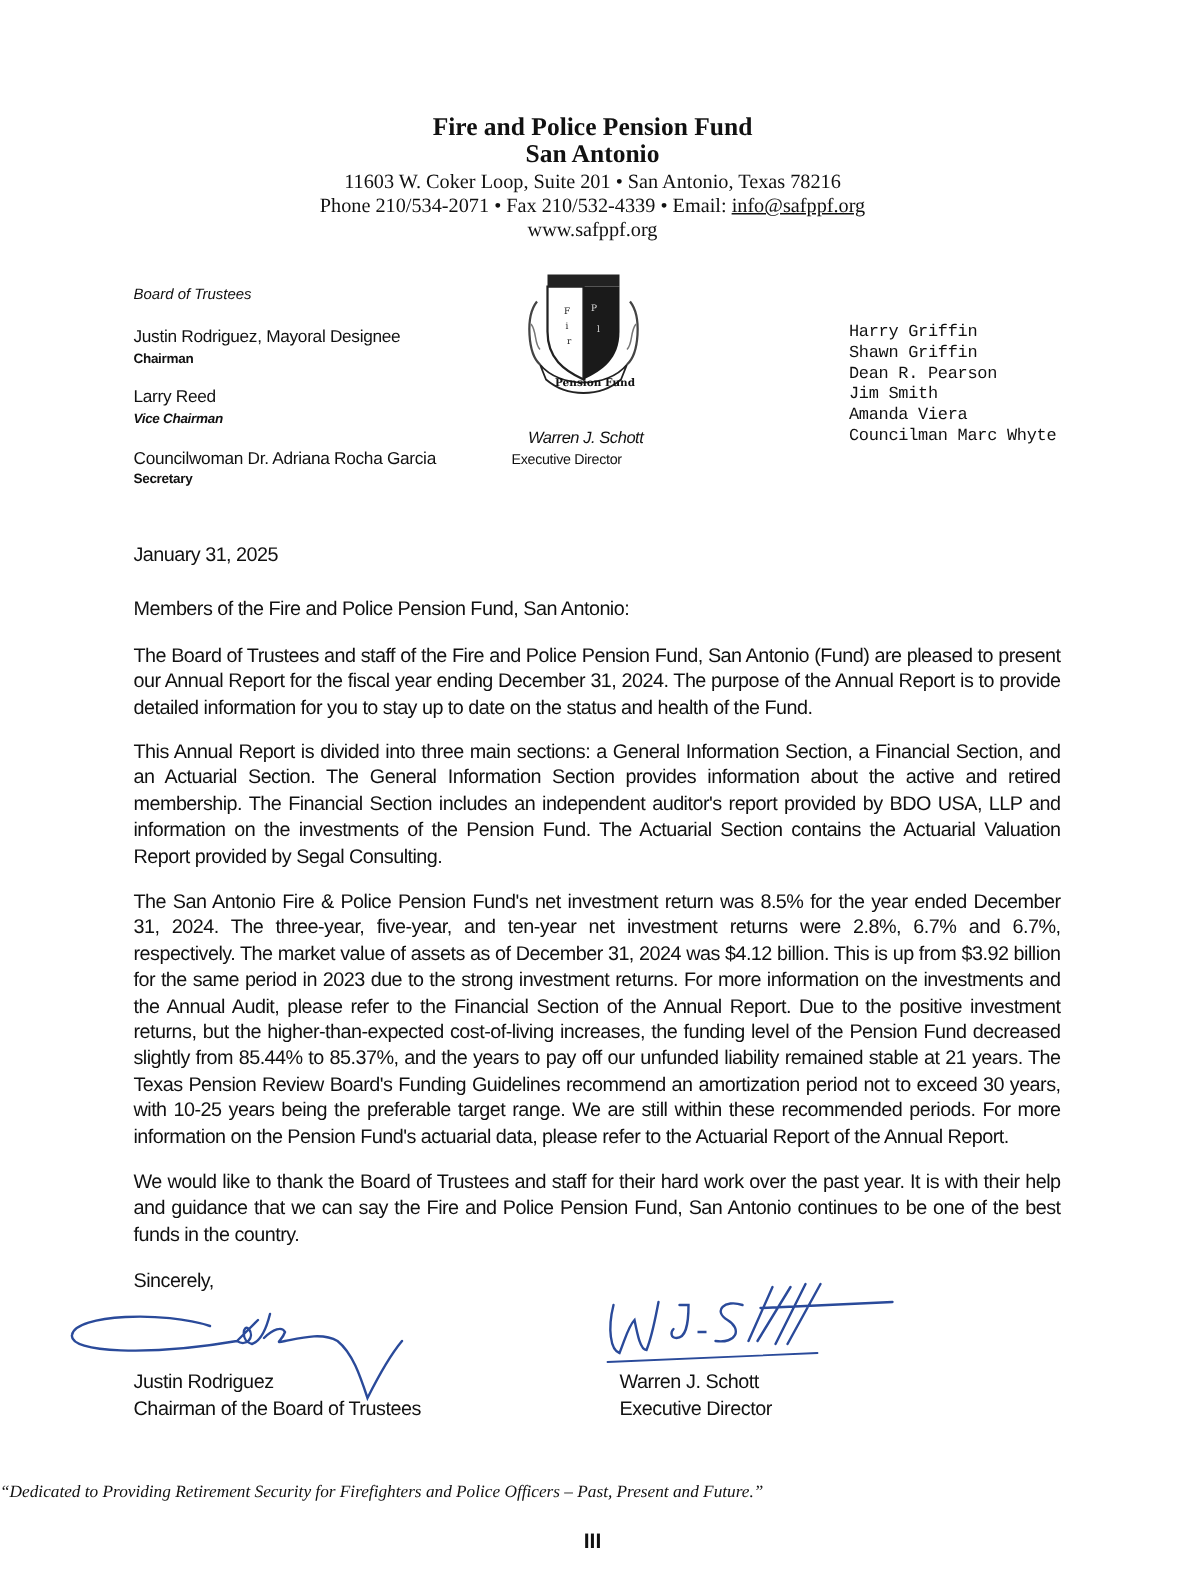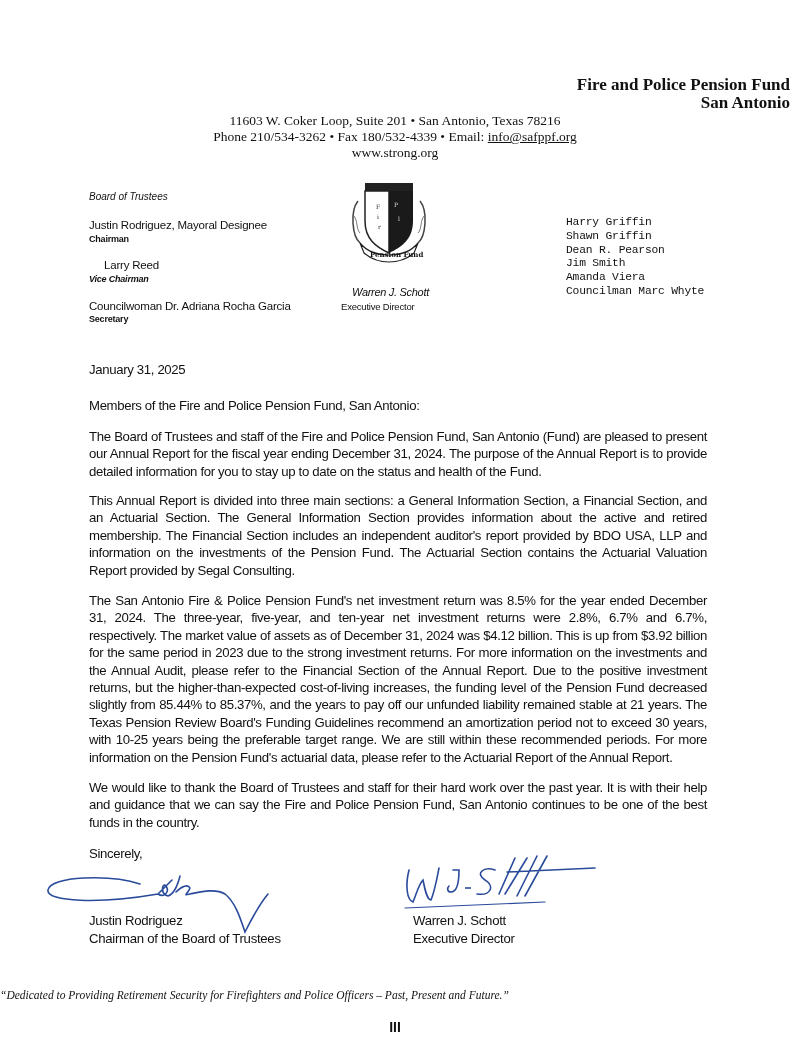--- a/index.html
+++ b/index.html
@@ -1,21 +1,21 @@
 <!DOCTYPE html>
 <html><head>
 <meta charset="utf-8">
 <style>
   html, body { margin: 0; padding: 0; background: #ffffff; }
   body { width: 790px; height: 1052px; position: relative; overflow: hidden; color: #111; }
   .serif { font-family: "Liberation Serif", "DejaVu Serif", serif; }
   .sans { font-family: "Liberation Sans", "DejaVu Sans", sans-serif; }
   .abs { position: absolute; }
 
-  .lh-title { left: 0; width: 790px; text-align: right; font-weight: bold; font-size: 17px; line-height: 18px; }
+  .lh-title { left: 0; width: 790px; text-align: center; font-weight: bold; font-size: 17px; line-height: 18px; }
   .lh-addr { left: 0; width: 790px; text-align: center; font-size: 13.5px; line-height: 16px; }
   .lh-addr u { text-decoration: underline; }
 
   .board-label { font-style: italic; font-size: 10px; }
   .trustee-name { font-size: 11.5px; letter-spacing: -0.2px; }
   .trustee-role { font-size: 9px; font-weight: bold; letter-spacing: -0.2px; }
   .trustee-role.it { font-style: italic; }
   .right-list { font-size: 11.3px; line-height: 13.8px; letter-spacing: -0.2px; }
 
   .body-text { left: 89px; width: 618px; font-size: 13.2px; line-height: 17.4px; letter-spacing: -0.35px; text-align: justify; }
@@ -25,30 +25,30 @@
   .footer-quote { left: 0; width: 790px; font-style: italic; font-size: 11.5px; }
   .page-num { left: 0; width: 790px; text-align: center; font-weight: bold; font-size: 14px; }
 </style>
 </head>
 <body>
 
 <div class="abs serif lh-title" style="top:76px;">Fire and Police Pension Fund</div>
 <div class="abs serif lh-title" style="top:94px;">San Antonio</div>
 <div class="abs serif lh-addr" style="top:113px;text-align:center;">11603 W. Coker Loop, Suite 201 • San Antonio, Texas 78216</div>
 <div class="abs serif lh-addr" style="top:129px;">
-  <span>Phone 210/534-3262 • Fax 180/532-4339 • Email: </span><u>info@safppf.org</u>
+  <span>Phone 210/534-2071 • Fax 210/532-4339 • Email: </span><u>info@safppf.org</u>
 </div>
-<div class="abs serif lh-addr" style="top:145px;">www.strong.org</div>
+<div class="abs serif lh-addr" style="top:145px;">www.safppf.org</div>
 
 <div class="abs sans board-label" style="left:89px; top:191px;">Board of Trustees</div>
 
 <div class="abs sans trustee-name" style="left:89px; top:219px;">Justin Rodriguez, Mayoral Designee</div>
 <div class="abs sans trustee-role" style="left:89px; top:234px;">Chairman</div>
 
-<div class="abs sans trustee-name" style="left:104px; top:259px;">Larry Reed</div>
+<div class="abs sans trustee-name" style="left:89px; top:259px;">Larry Reed</div>
 <div class="abs sans trustee-role it" style="left:89px; top:274px;">Vice Chairman</div>
 
 <div class="abs sans trustee-name" style="left:89px; top:300px;">Councilwoman Dr. Adriana Rocha Garcia</div>
 <div class="abs sans trustee-role" style="left:89px; top:314px;">Secretary</div>
 
 <div class="abs" style="left:348px; top:181px; width:82px; height:84px;">
   <svg width="82" height="84" viewBox="0 0 82 84">
     <path d="M10 20 C2 30, 4 55, 12 62" stroke="#444" stroke-width="1.5" fill="none"></path>
     <path d="M72 20 C80 30, 78 55, 70 62" stroke="#444" stroke-width="1.5" fill="none"></path>
     <path d="M6 35 C10 40, 8 48, 12 52" stroke="#777" stroke-width="1" fill="none"></path>

